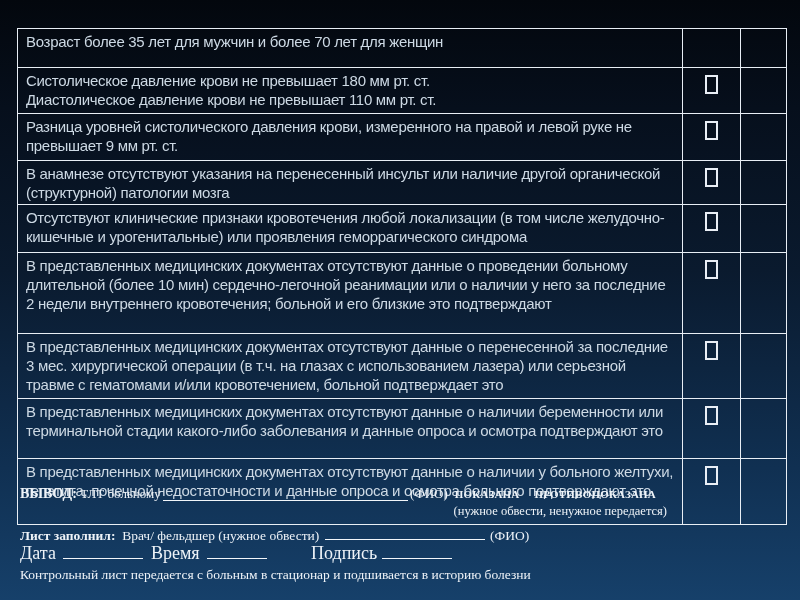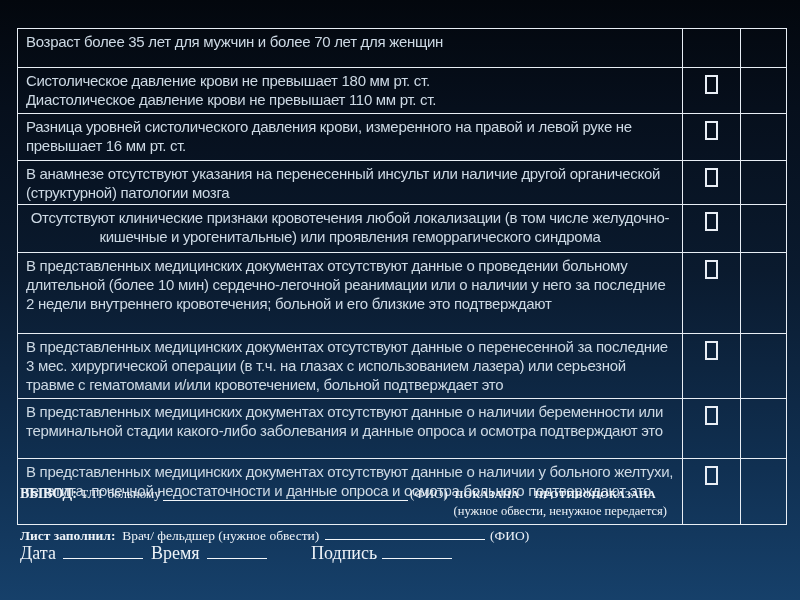--- a/index.html
+++ b/index.html
@@ -19,21 +19,21 @@
     color:#cdd9e4;
     font-size:15px;line-height:19px;letter-spacing:-0.3px;
   }
   td.c-text{padding:3px 8px 2px 8px;white-space:pre-line;}
   td.c-check{text-align:center;padding-top:7px;}
   td.c-mark{}
   tr:nth-child(1){height:39px;}
   tr:nth-child(2){height:46px;margin-top:45px;}
   tr:nth-child(3){height:47px;}
   tr:nth-child(4){height:44px;}
-  tr:nth-child(5){height:48px;text-align:center;}
+  tr:nth-child(5){height:48px;}
   tr:nth-child(6){height:81px;}
   tr:nth-child(7){height:65px;}
   tr:nth-child(8){height:60px;}
   tr:nth-child(9){height:66px;}
   .box-glyph{
     display:inline-block;width:9px;height:15px;
     border:2px solid #e9eef5;background:transparent;
   }
   
   .footer-text{font-family:"Liberation Serif",serif;color:#eef3f8;}
@@ -77,21 +77,21 @@
         <td class="c-check"></td>
         <td class="c-mark"></td>
       </tr>
       <tr>
         <td class="c-text">Систолическое давление крови не превышает 180 мм рт. ст.
 Диастолическое давление крови не превышает 110 мм рт. ст.</td>
         <td class="c-check"><span class="box-glyph"></span></td>
         <td class="c-mark"></td>
       </tr>
       <tr>
-        <td class="c-text">Разница уровней систолического давления крови, измеренного на правой и левой руке не превышает 16 мм рт. ст.</td>
+        <td class="c-text">Разница уровней систолического давления крови, измеренного на правой и левой руке не превышает 9 мм рт. ст.</td>
         <td class="c-check"><span class="box-glyph"></span></td>
         <td class="c-mark"></td>
       </tr>
       <tr>
         <td class="c-text">В анамнезе отсутствуют указания на перенесенный инсульт или наличие другой органической  (структурной) патологии мозга</td>
         <td class="c-check"><span class="box-glyph"></span></td>
         <td class="c-mark"></td>
       </tr>
       <tr>
         <td class="c-text">Отсутствуют клинические признаки кровотечения любой локализации (в том числе желудочно-кишечные и урогенитальные) или проявления геморрагического синдрома</td>
@@ -141,14 +141,15 @@
   <div class="footer-text date-line">
     <span>Дата</span>
     <span class="blank" style="width:80px;margin:0 3px;"></span>
     <span>Время</span>
     <span class="blank" style="width:60px;margin:0 3px;"></span>
     <span style="display:inline-block;width:32px;"></span>
     <span>Подпись</span>
     <span class="blank" style="width:70px;"></span>
   </div>
 
+  <div class="footer-text transfer-note">Контрольный лист передается с больным в стационар и подшивается в историю болезни</div>
 
 </div>
 
 </body></html>

